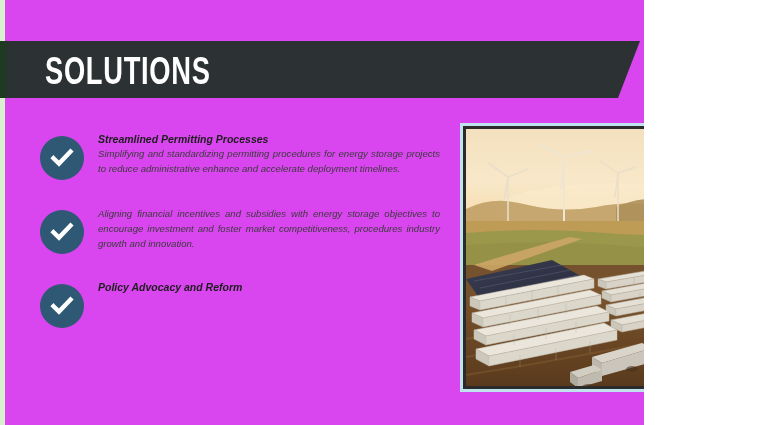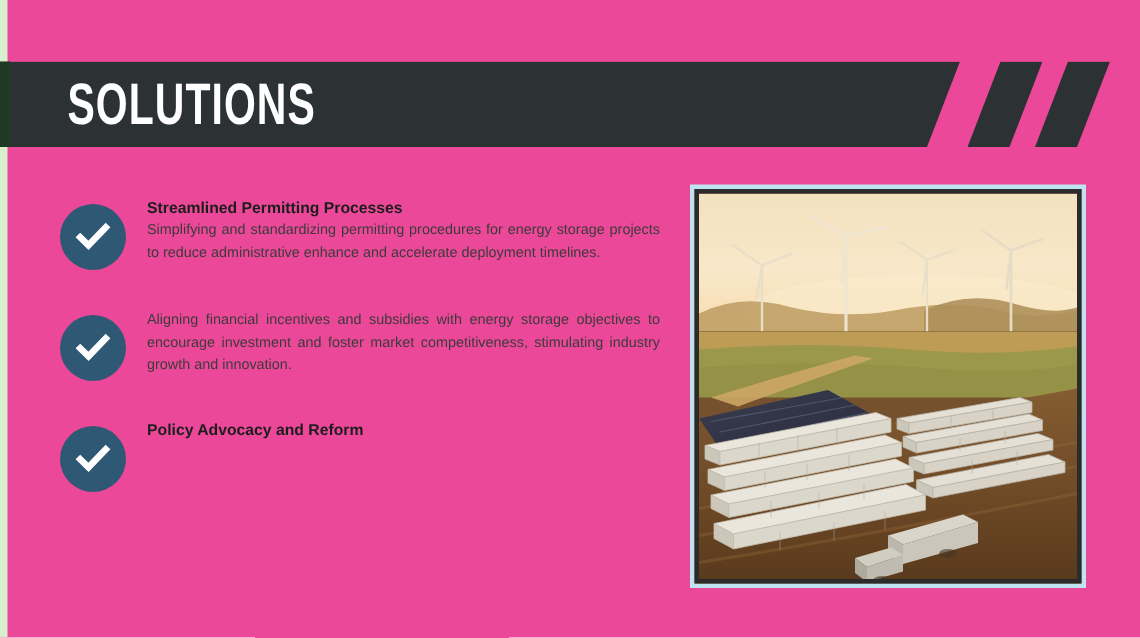--- a/index.html
+++ b/index.html
@@ -9,23 +9,23 @@
   }
   body {
     width: 760px;
     height: 425px;
     overflow: hidden;
     font-family: "Liberation Sans", sans-serif;
   }
 
   #slide {
     position: relative;
-    width: 760px;
+    width: 644px;
     height: 425px;
-    background: #ec4899;
+    background: #d946ef;
     overflow: hidden;
   }
 
   
   .left-edge-strip {
     position: absolute;
     left: 0; top: 0;
     width: 5px; height: 425px;
     background: #d9f0cf;
   }
@@ -81,20 +81,21 @@
     position: absolute;
     left: 40px;
     top: 133px;
     width: 400px;
   }
   .bullet-item {
     position: relative;
     display: flex;
     align-items: flex-start;
     margin-bottom: 27px;
+    font-style: italic;
   }
   .bullet-item:last-child { margin-bottom: 4px; }
 
   .check-badge {
     flex: 0 0 auto;
     width: 44px;
     height: 44px;
     border-radius: 50%;
     background: #2f5874;
     position: relative;
@@ -175,21 +176,21 @@
       </div>
     </div>
 
     <div class="bullet-item">
       <div class="check-badge">
         <svg width="26" height="26" viewBox="0 0 26 26" aria-hidden="true">
           <path d="M4.5 13.2 L10 18.6 L21.5 6.6" fill="none" stroke="#ffffff" stroke-width="4.4" stroke-linecap="square" stroke-linejoin="miter"></path>
         </svg>
       </div>
       <div class="bullet-text">
-        <p class="bullet-body">Aligning financial incentives and subsidies with energy storage objectives to encourage investment and foster market competitiveness, stimulating industry growth and innovation.</p>
+        <p class="bullet-body">Aligning financial incentives and subsidies with energy storage objectives to encourage investment and foster market competitiveness, procedures industry growth and innovation.</p>
       </div>
     </div>
 
     <div class="bullet-item">
       <div class="check-badge">
         <svg width="26" height="26" viewBox="0 0 26 26" aria-hidden="true">
           <path d="M4.5 13.2 L10 18.6 L21.5 6.6" fill="none" stroke="#ffffff" stroke-width="4.4" stroke-linecap="square" stroke-linejoin="miter"></path>
         </svg>
       </div>
       <div class="bullet-text">

